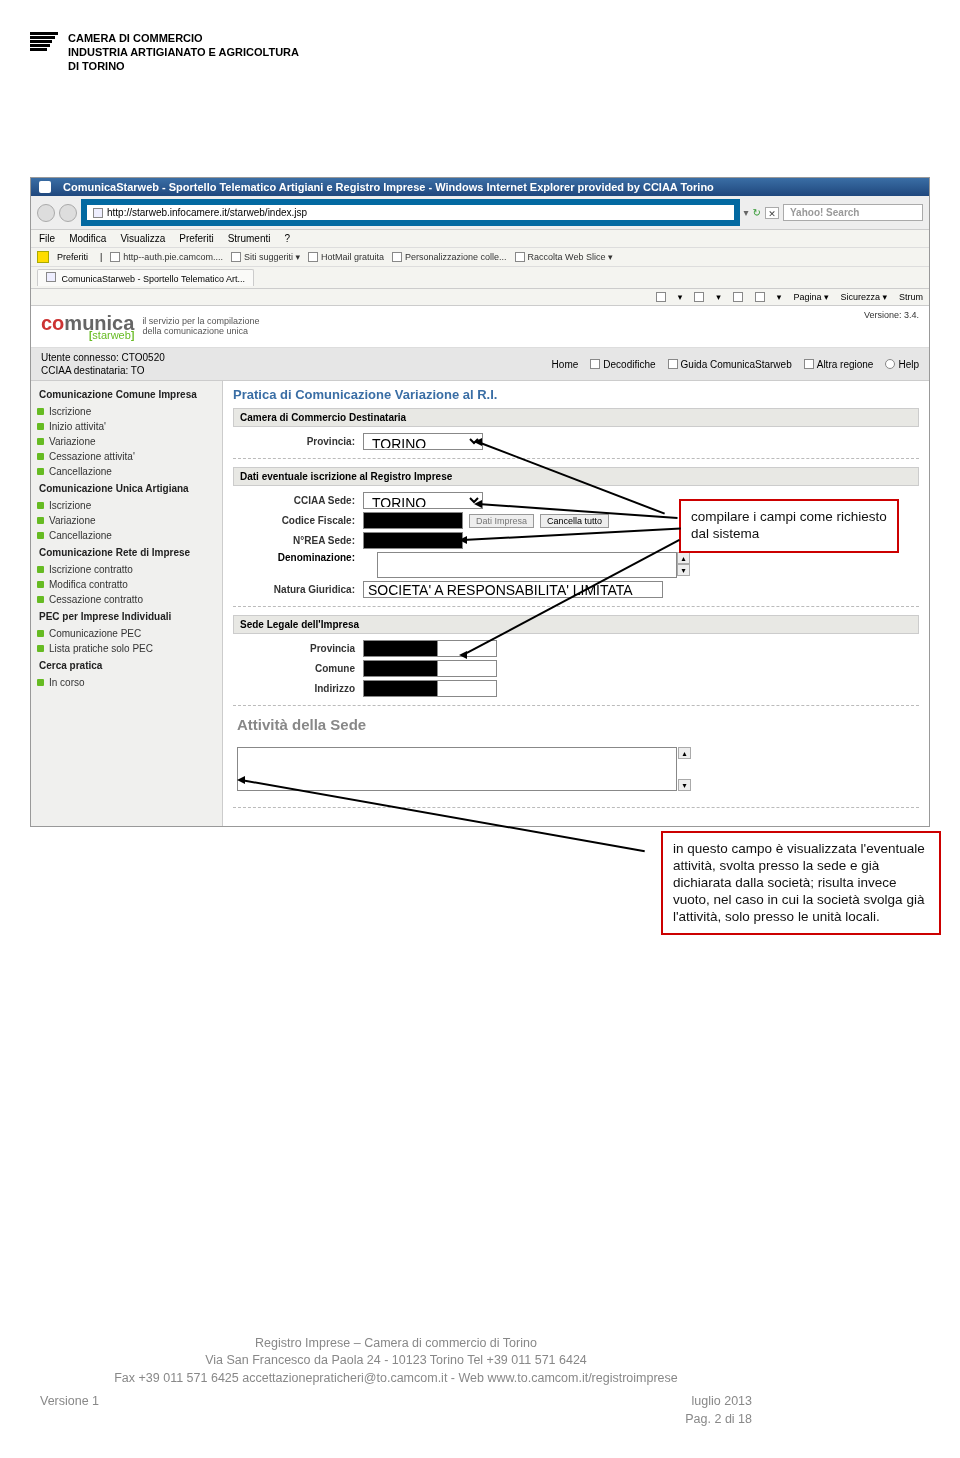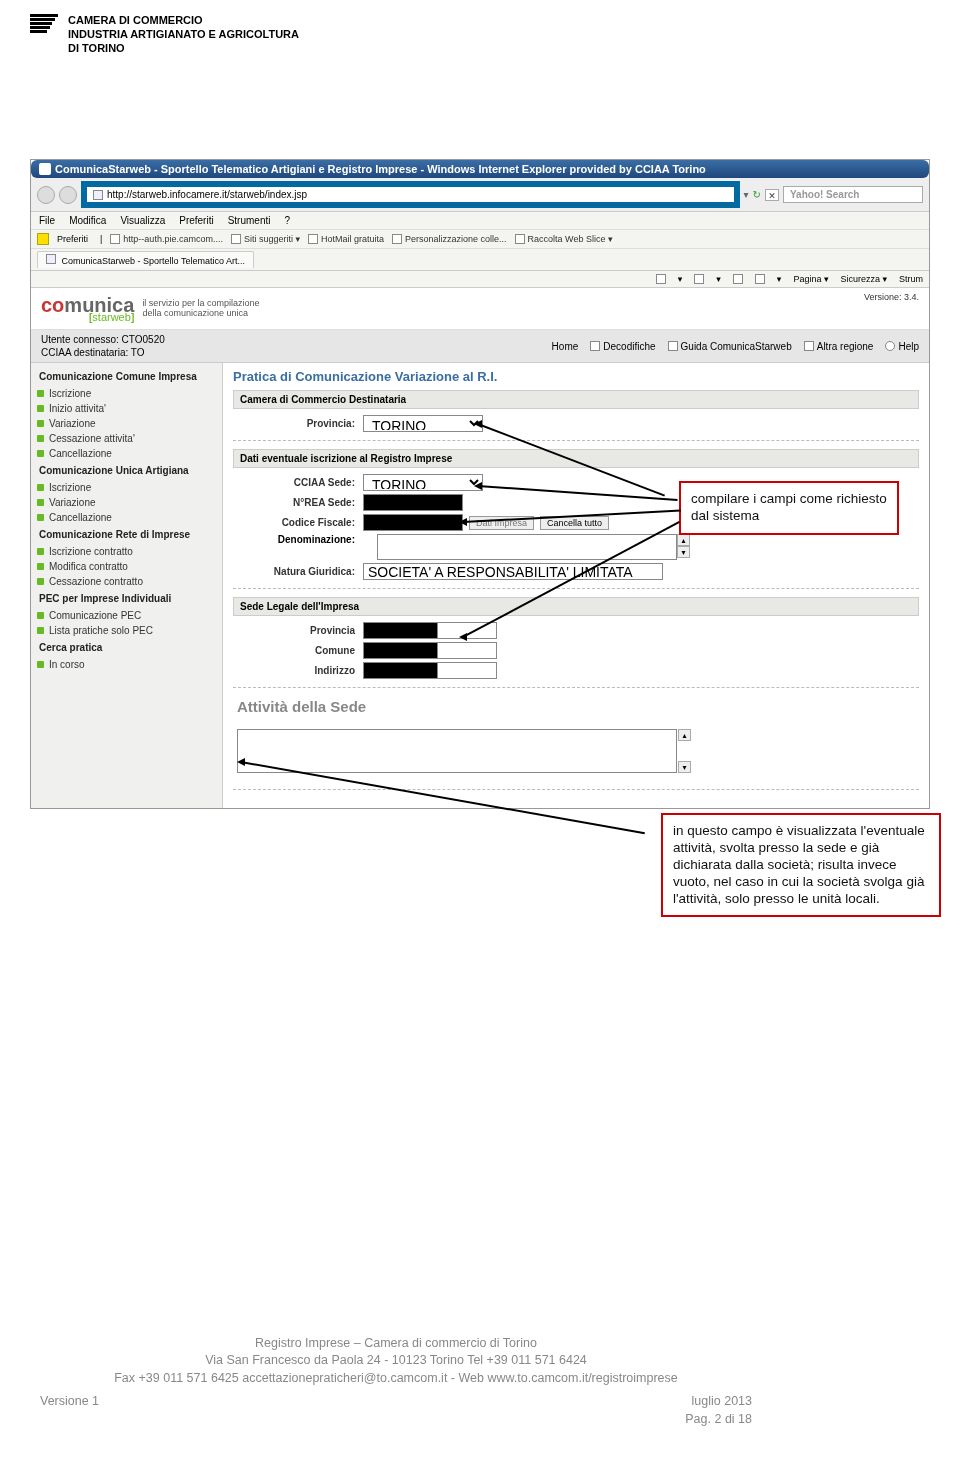--- a/index.html
+++ b/index.html
@@ -1,34 +1,34 @@
 <!DOCTYPE html>
 <html><head>
 <meta charset="utf-8">
 <style>
   * { box-sizing: border-box; margin: 0; padding: 0; }
   body { font-family: Arial, sans-serif; background: #fff; width: 960px; }
   
-  .page { position: relative; width: 792px; height: 1458px; padding: 14px 30px; }
+  .page { position: relative; width: 792px; height: 1458px; padding: 32px 30px; }
   
   
   .header-logo { display: flex; align-items: flex-start; gap: 10px; margin-bottom: 100px; }
   .logo-bars { width: 28px; height: 45px; display: flex; flex-direction: column; gap: 1px; }
   .logo-bars .bar { height: 3px; background: #000; }
   .logo-bars .bar:nth-child(1) { width: 100%; }
   .logo-bars .bar:nth-child(2) { width: 90%; }
   .logo-bars .bar:nth-child(3) { width: 80%; }
   .logo-bars .bar:nth-child(4) { width: 70%; }
   .logo-bars .bar:nth-child(5) { width: 60%; }
   .logo-text { font-size: 11px; font-weight: bold; line-height: 1.25; }
   
   
   .browser-shot { position: relative; width: 900px; margin: 0 auto; border: 1px solid #999; background: #f8f8f5; font-size: 10px; }
   
-  .title-bar { background: linear-gradient(#3a6ea5,#1f477d); color: #fff; padding: 3px 8px; font-weight: bold; font-size: 11px; display: flex; align-items: center; gap: 4px; border-radius: 6px; }
+  .title-bar { background: linear-gradient(#3a6ea5,#1f477d); color: #fff; padding: 3px 8px; font-weight: bold; font-size: 11px; display: flex; align-items: center; gap: 12px; }
   .page-icon { width: 12px; height: 12px; background: #fff; border-radius: 2px; }
   
   .url-bar { background: #eee; padding: 3px 6px; display: flex; align-items: center; gap: 4px; border-bottom: 1px solid #ccc; }
   .nav-btn { width: 18px; height: 18px; border-radius: 50%; background: #ddd; border: 1px solid #aaa; }
   .url-field { flex: 1; background: #fff; border: 6px solid #0369a1; padding: 2px 6px; font-size: 10px; display: flex; gap: 4px; align-items: center; }
   .search-field { width: 140px; background: #fff; border: 1px solid #aaa; padding: 2px 6px; font-size: 10px; color: #999; font-weight: bold; }
   .close-x { width: 14px; height: 12px; border: 1px solid #aaa; background: #fff; font-size: 9px; text-align: center; line-height: 12px; color: #444; }
   
   .menu-bar { background: #f4f4f0; padding: 3px 8px; display: flex; gap: 14px; font-size: 10px; border-bottom: 1px solid #ddd; }
   
@@ -267,28 +267,28 @@
           <select><option>TORINO</option></select>
         </div>
         <div class="dotted-divider"></div>
 
         <div class="section-hdr">Dati eventuale iscrizione al Registro Imprese</div>
         <div class="frow">
           <label>CCIAA Sede:</label>
           <select><option>TORINO</option></select>
         </div>
         <div class="frow">
-          <label>N°REA Sede:</label>
-          <span class="black-box" style="width:100px;"></span>
-        </div>
-        <div class="frow">
           <label>Codice Fiscale:</label>
           <span class="black-box" style="width:100px;"></span>
           <button class="fbtn">Dati Impresa</button>
           <button class="fbtn active">Cancella tutto</button>
+        </div>
+        <div class="frow">
+          <label>N°REA Sede:</label>
+          <span class="black-box" style="width:100px;"></span>
         </div>
         <div class="textarea-row">
           <label style="width:130px;text-align:right;padding-right:8px;font-weight:bold;font-size:10px;">Denominazione:</label>
           <span class="black-box" style="width:14px;height:26px;"></span>
           <textarea readonly="" style=""></textarea>
           <div class="scrollbtn">
               <span>▴</span>
               <span>▾</span>
             </div>
         </div>

